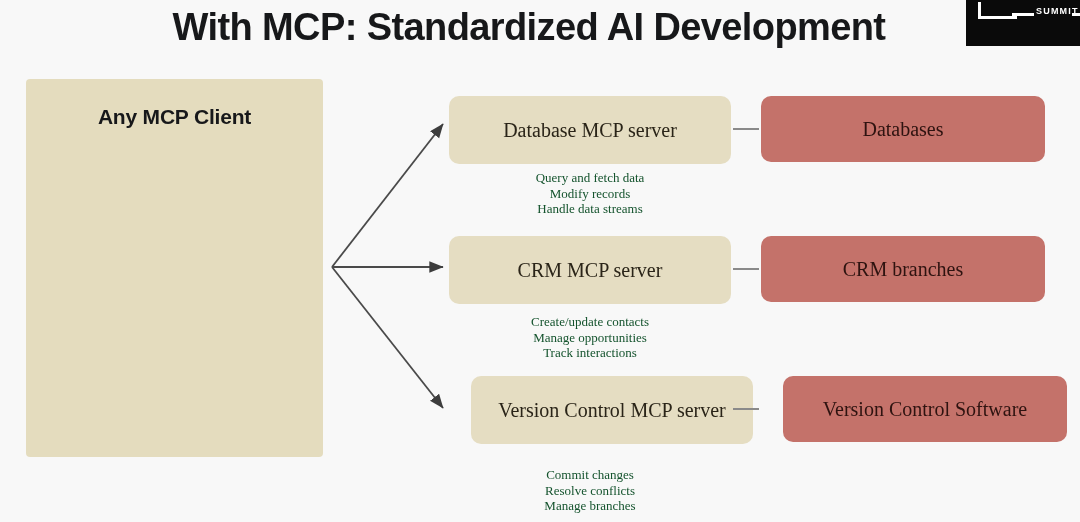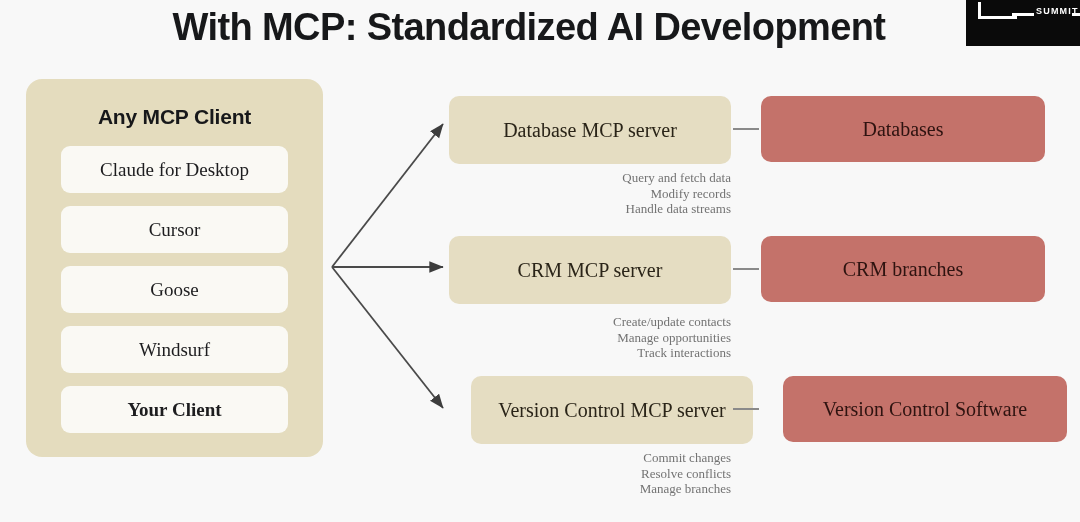--- a/index.html
+++ b/index.html
@@ -86,21 +86,21 @@
   }
 
   
   .client-panel {
     position: absolute;
     left: 26px;
     top: 79px;
     width: 297px;
     height: 378px;
     background: #e4dcbe;
-    border-radius: 16px;
+    border-radius: 4px;
     box-sizing: border-box;
   }
   .client-panel-title {
     position: absolute;
     left: 0;
     top: 26px;
     width: 100%;
     text-align: center;
     font-family: "Liberation Sans", sans-serif;
     font-weight: bold;
@@ -165,39 +165,39 @@
   }
   .connector {
     position: absolute;
     width: 26px;
     height: 1.5px;
     background: #8a8a8a;
   }
   .caption {
     position: absolute;
     width: 282px;
-    text-align: right;
+    text-align: center;
     font-family: "Liberation Serif", serif;
     font-size: 13px;
     line-height: 15.5px;
-    color: #737373;
+    color: #14532d;
   }
 
   
   .row1-y { top: 96px; }
   .row2-y { top: 236px; }
   .row3-y { top: 376px; margin-left: 22px; }
 
   .col-server { left: 449px; }
   .col-target { left: 761px; }
   .col-conn   { left: 733px; }
 
   .cap1 { top: 170px; left: 449px; }
   .cap2 { top: 314px; left: 449px; }
-  .cap3 { top: 450px; left: 449px; }
+  .cap3 { top: 467px; left: 449px; }
 
   
   .arrows {
     position: absolute;
     left: 0;
     top: 0;
     width: 1080px;
     height: 522px;
     pointer-events: none;
   }
@@ -211,27 +211,20 @@
 
   <div class="watermark">
     <div class="wm-bracket"></div>
     <div class="wm-rule-left"></div>
     <div class="wm-text">SUMMIT</div>
     <div class="wm-rule-right"></div>
   </div>
 
   <div class="client-panel">
     <div class="client-panel-title">Any MCP Client</div>
-    <div class="client-list">
-      <div class="client-card">Claude for Desktop</div>
-      <div class="client-card">Cursor</div>
-      <div class="client-card">Goose</div>
-      <div class="client-card">Windsurf</div>
-      <div class="client-card emphasis">Your Client</div>
-    </div>
   </div>
 
   <svg class="arrows" viewBox="0 0 1080 522">
     <defs>
       <marker id="ah" markerWidth="9" markerHeight="9" refX="7.6" refY="3.2" orient="auto" markerUnits="strokeWidth">
         <path d="M0,0 L8,3.2 L0,6.4 z" fill="#3d3d3d"></path>
       </marker>
     </defs>
     <line x1="332" y1="267" x2="443" y2="124" stroke="#4a4a4a" stroke-width="1.8" marker-end="url(#ah)"></line>
     <line x1="332" y1="267" x2="443" y2="267" stroke="#4a4a4a" stroke-width="1.8" marker-end="url(#ah)"></line>

